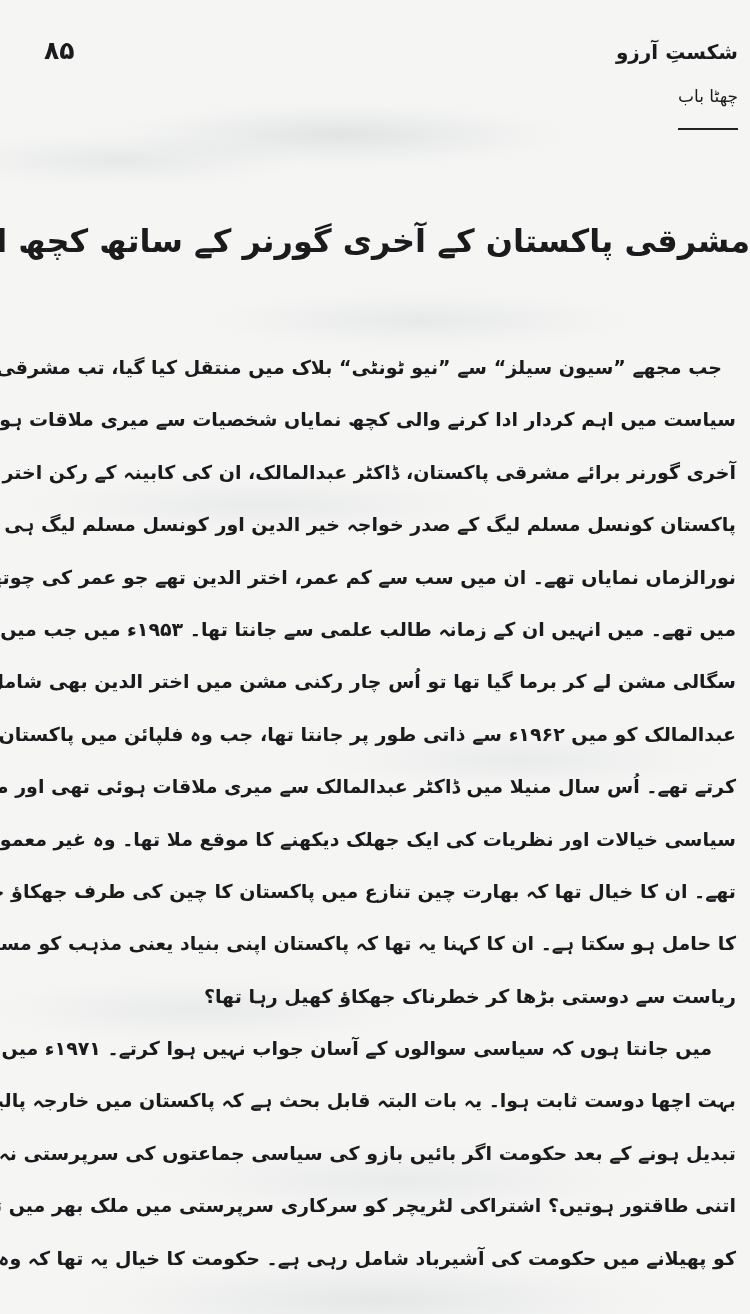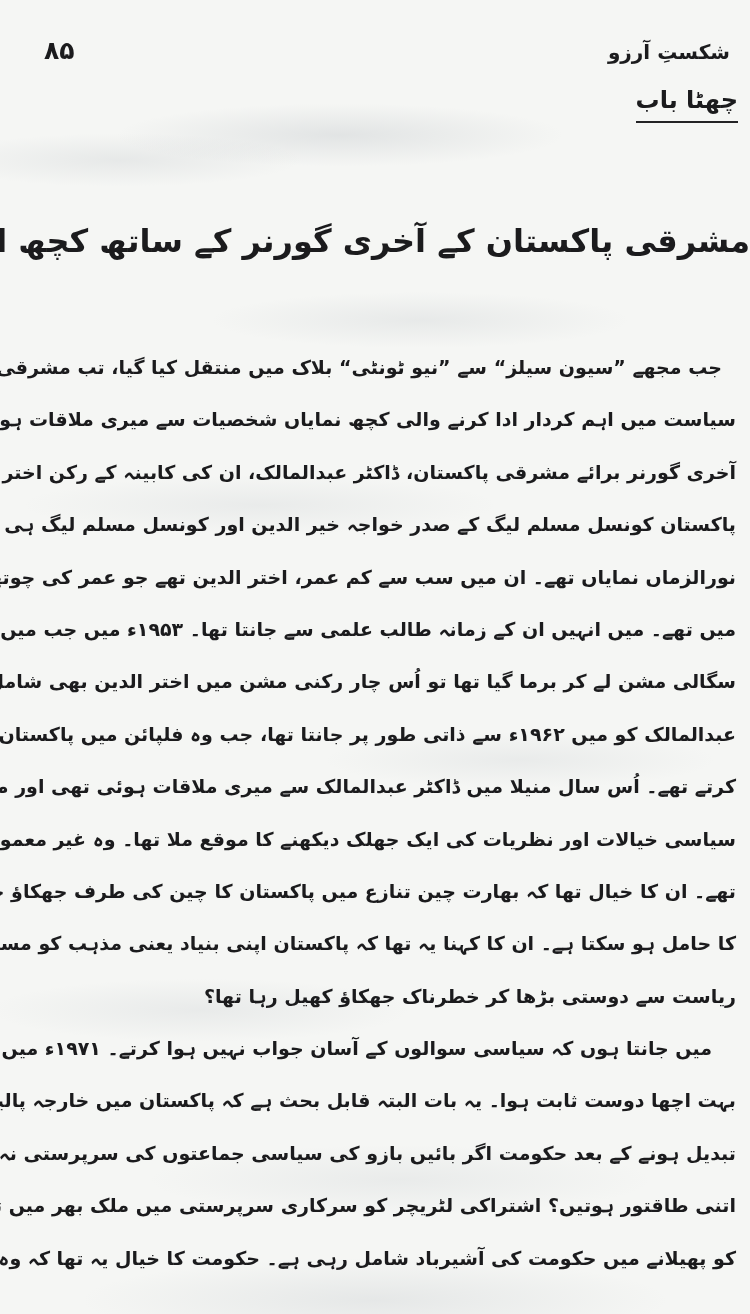--- a/index.html
+++ b/index.html
@@ -27,28 +27,28 @@
       radial-gradient(ellipse 300px 45px at 200px 1010px, rgba(148,156,165,.13), transparent 70%),
       radial-gradient(ellipse 360px 50px at 400px 1180px, rgba(148,156,165,.12), transparent 70%),
       radial-gradient(ellipse 420px 60px at 375px 1300px, rgba(148,156,165,.16), transparent 70%);
   }
   .page-number{
     position:absolute;top:36px;left:44px;
     font-size:25px;font-weight:bold;letter-spacing:2px;
     direction:ltr;
   }
   .book-title{
-    position:absolute;top:40px;right:20px;
+    position:absolute;top:40px;right:12px;
     font-size:20px;font-weight:bold;
   }
   .chapter-label{
     position:absolute;top:86px;right:12px;
-    font-size:24px;font-weight:bold;
+    font-size:17px;font-weight:normal;
     border-bottom:2.5px solid #232325;
-    padding-bottom:7px;
+    padding-bottom:22px;
   }
   .main-heading{
     position:absolute;top:222px;left:0;right:0;
     text-align:center;
     font-size:32px;font-weight:bold;
     letter-spacing:-0.5px;
     white-space:nowrap;
   }
   .body-text{
     position:absolute;top:341px;right:14px;left:14px;

